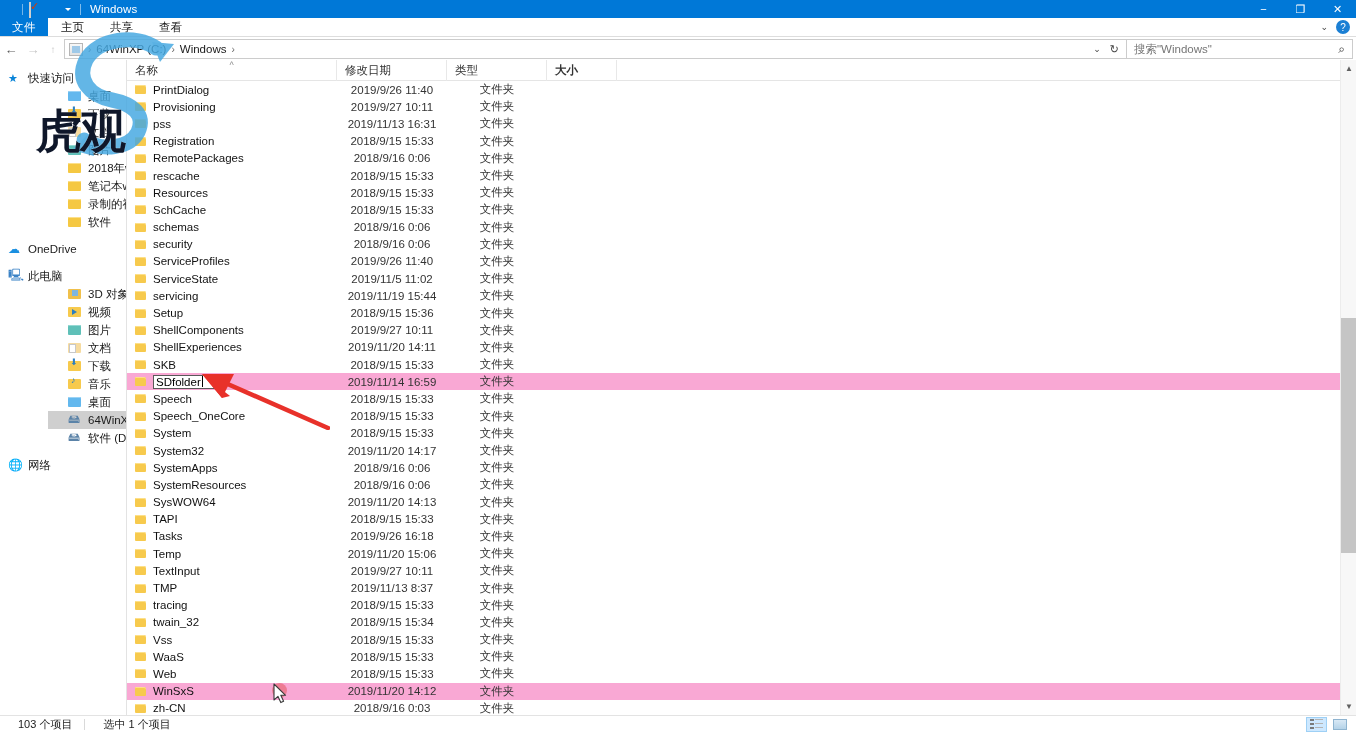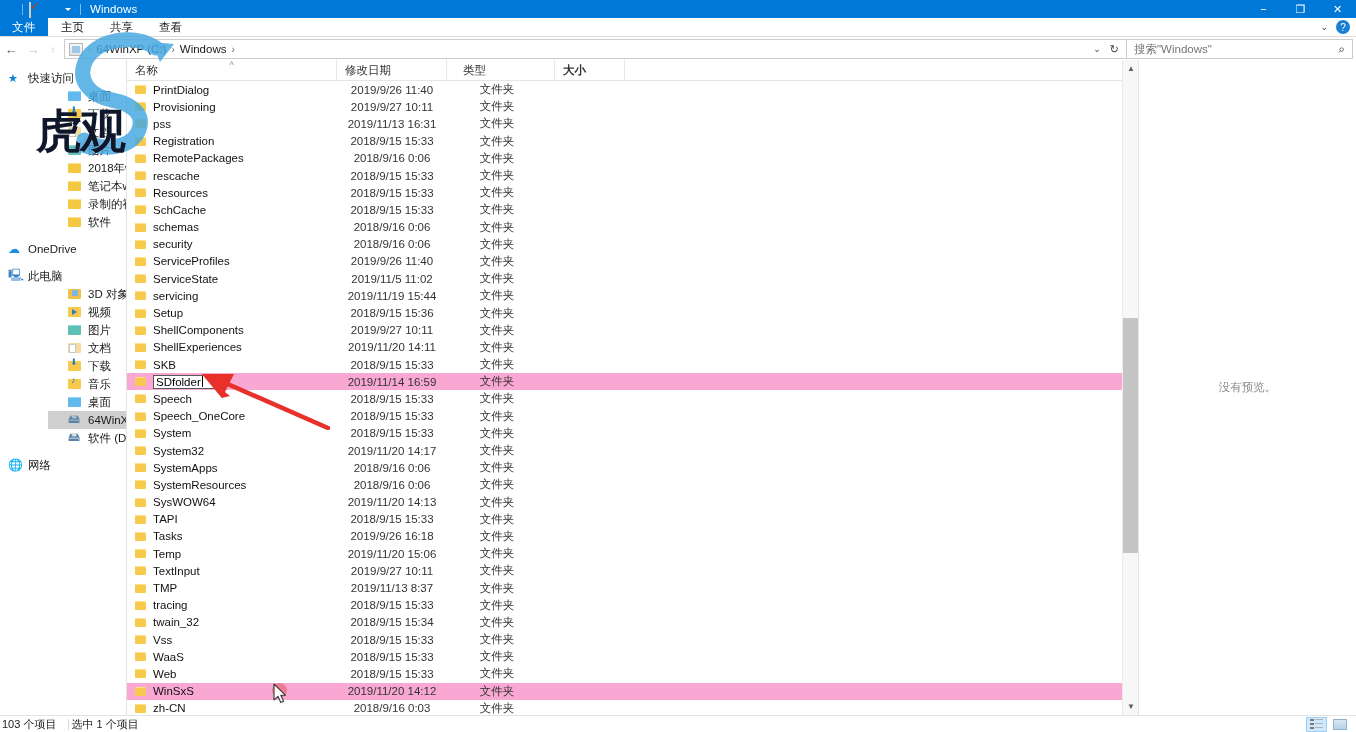--- a/index.html
+++ b/index.html
@@ -142,21 +142,21 @@
   #colhdr {
     height: 21px; border-bottom: 1px solid #e5e5e5; display: flex; align-items: center;
     font-size: 11.5px; color: #333; position: relative; background: #fff;
   }
   .col {
     height: 21px; display: flex; align-items: center; padding-left: 8px;
     border-right: 1px solid #e8e8e8; position: relative;
   }
   .col.name { width: 210px; }
   .col.date { width: 110px; }
-  .col.type { width: 100px; margin-left: 8px; }
+  .col.type { width: 100px; }
   .col.size { width: 70px; font-weight: bold; }
   .col.filler { flex: 1; border-right: none; }
   .sortmark {
     position: absolute; left: 50%; top: 0px; transform: translateX(-50%);
     color: #8a8a8a; font-size: 9px;
   }
   #rows { position: absolute; left: 0; top: 21px; right: 0; bottom: 0; overflow: hidden; }
   .row {
     height: 17.2px; display: flex; align-items: center; font-size: 11.5px; color: #111;
     position: relative;
@@ -200,21 +200,21 @@
     display: flex; align-items: center; justify-content: center;
     font-size: 11.5px; color: #8d8d8d;
   }
 
   
   #status {
     position: absolute; left: 0; top: 715px; width: 1356px; height: 17px;
     background: #fff; border-top: 1px solid #e3e3e3;
     display: flex; align-items: center; font-size: 11px; color: #1b1b1b;
   }
-  .st-item { padding-left: 2px; }
+  .st-item { padding-left: 18px; }
   .st-sep { width: 1px; height: 11px; background: #d9d9d9; margin-left: 12px; }
   #view-toggles { margin-left: auto; display: flex; align-items: center; gap: 2px; padding-right: 6px; }
   .vbtn {
     width: 21px; height: 15px; display: flex; align-items: center; justify-content: center;
   }
   .vbtn.active { background: #cde8ff; border: 1px solid #9ed0f5; }
   .vico-details { width: 13px; height: 11px; position: relative; }
   .vico-details::before {
     content:""; position:absolute; left:0; top:0; width:4px; height:11px;
     background: repeating-linear-gradient(#7a7a7a 0 2px, transparent 2px 4px);
@@ -792,23 +792,20 @@
         </div>
       </div>
 
     <div id="vscroll">
       <div class="sb-arrow">▲</div>
       <div id="sb-thumb"></div>
       <div class="sb-arrow bottom">▼</div>
     </div>
   </div>
 
-  <div id="preview">
-    <span>没有预览。</span>
-  </div>
 </div>
 
 <div id="status">
   <span class="st-item">103 个项目</span>
   <span class="st-sep"></span>
   <span class="st-item">选中 1 个项目</span>
   <div id="view-toggles">
     <div class="vbtn active">
         <span class="vico-details"></span>
       </div>

